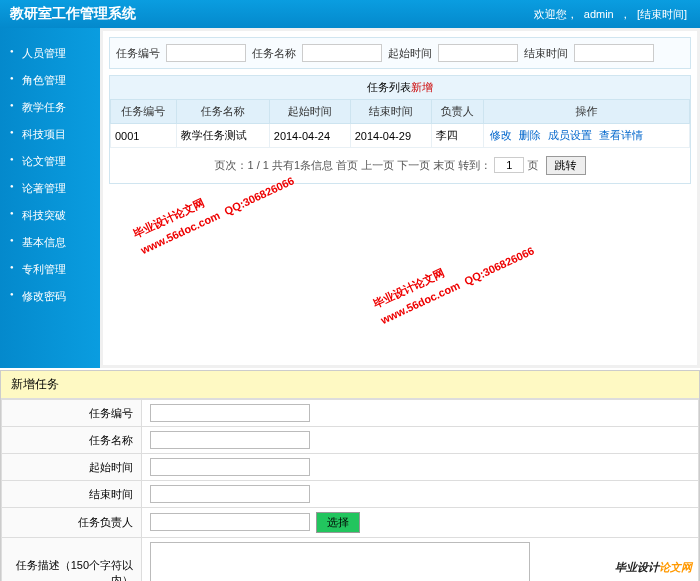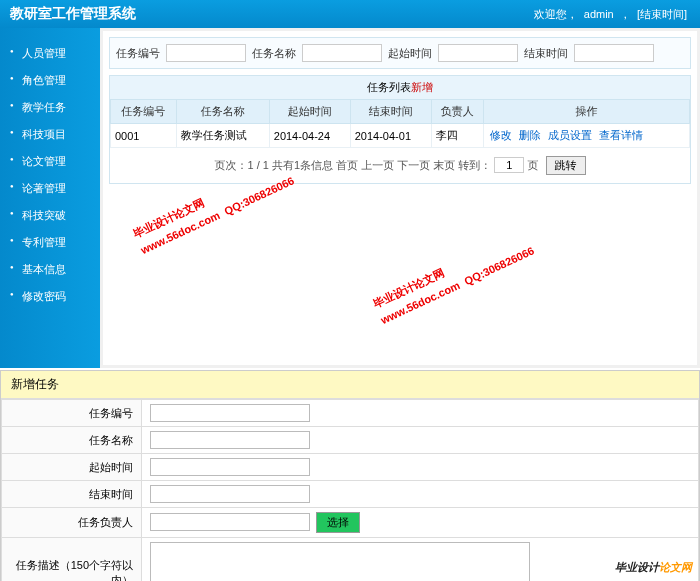--- a/index.html
+++ b/index.html
@@ -54,22 +54,22 @@
 
 <div class="main">
   <div class="sb">
     <div class="sb-i">人员管理</div>
     <div class="sb-i">角色管理</div>
     <div class="sb-i">教学任务</div>
     <div class="sb-i">科技项目</div>
     <div class="sb-i">论文管理</div>
     <div class="sb-i">论著管理</div>
     <div class="sb-i">科技突破</div>
+    <div class="sb-i">基本信息</div>
     <div class="sb-i">专利管理</div>
-    <div class="sb-i">基本信息</div>
     <div class="sb-i">修改密码</div>
   </div>
   <div class="ct">
     <div class="sch">
       <label>任务编号</label>
       <input type="text" style="">
       <label>任务名称</label>
       <input type="text" style="">
       <label>起始时间</label>
       <input type="text" style="">
@@ -88,21 +88,21 @@
           <th>任务名称</th>
           <th>起始时间</th>
           <th>结束时间</th>
           <th>负责人</th>
           <th>操作</th>
         </tr>
         <tr>
           <td>0001</td>
           <td>教学任务测试</td>
           <td>2014-04-24</td>
-          <td>2014-04-01</td>
+          <td>2014-04-29</td>
           <td>李四</td>
           <td>
             <a>修改</a>
             <a>删除</a>
             <a>成员设置</a>
             <a>查看详情</a>
           </td>
         </tr>
       </tbody>
         </table>

